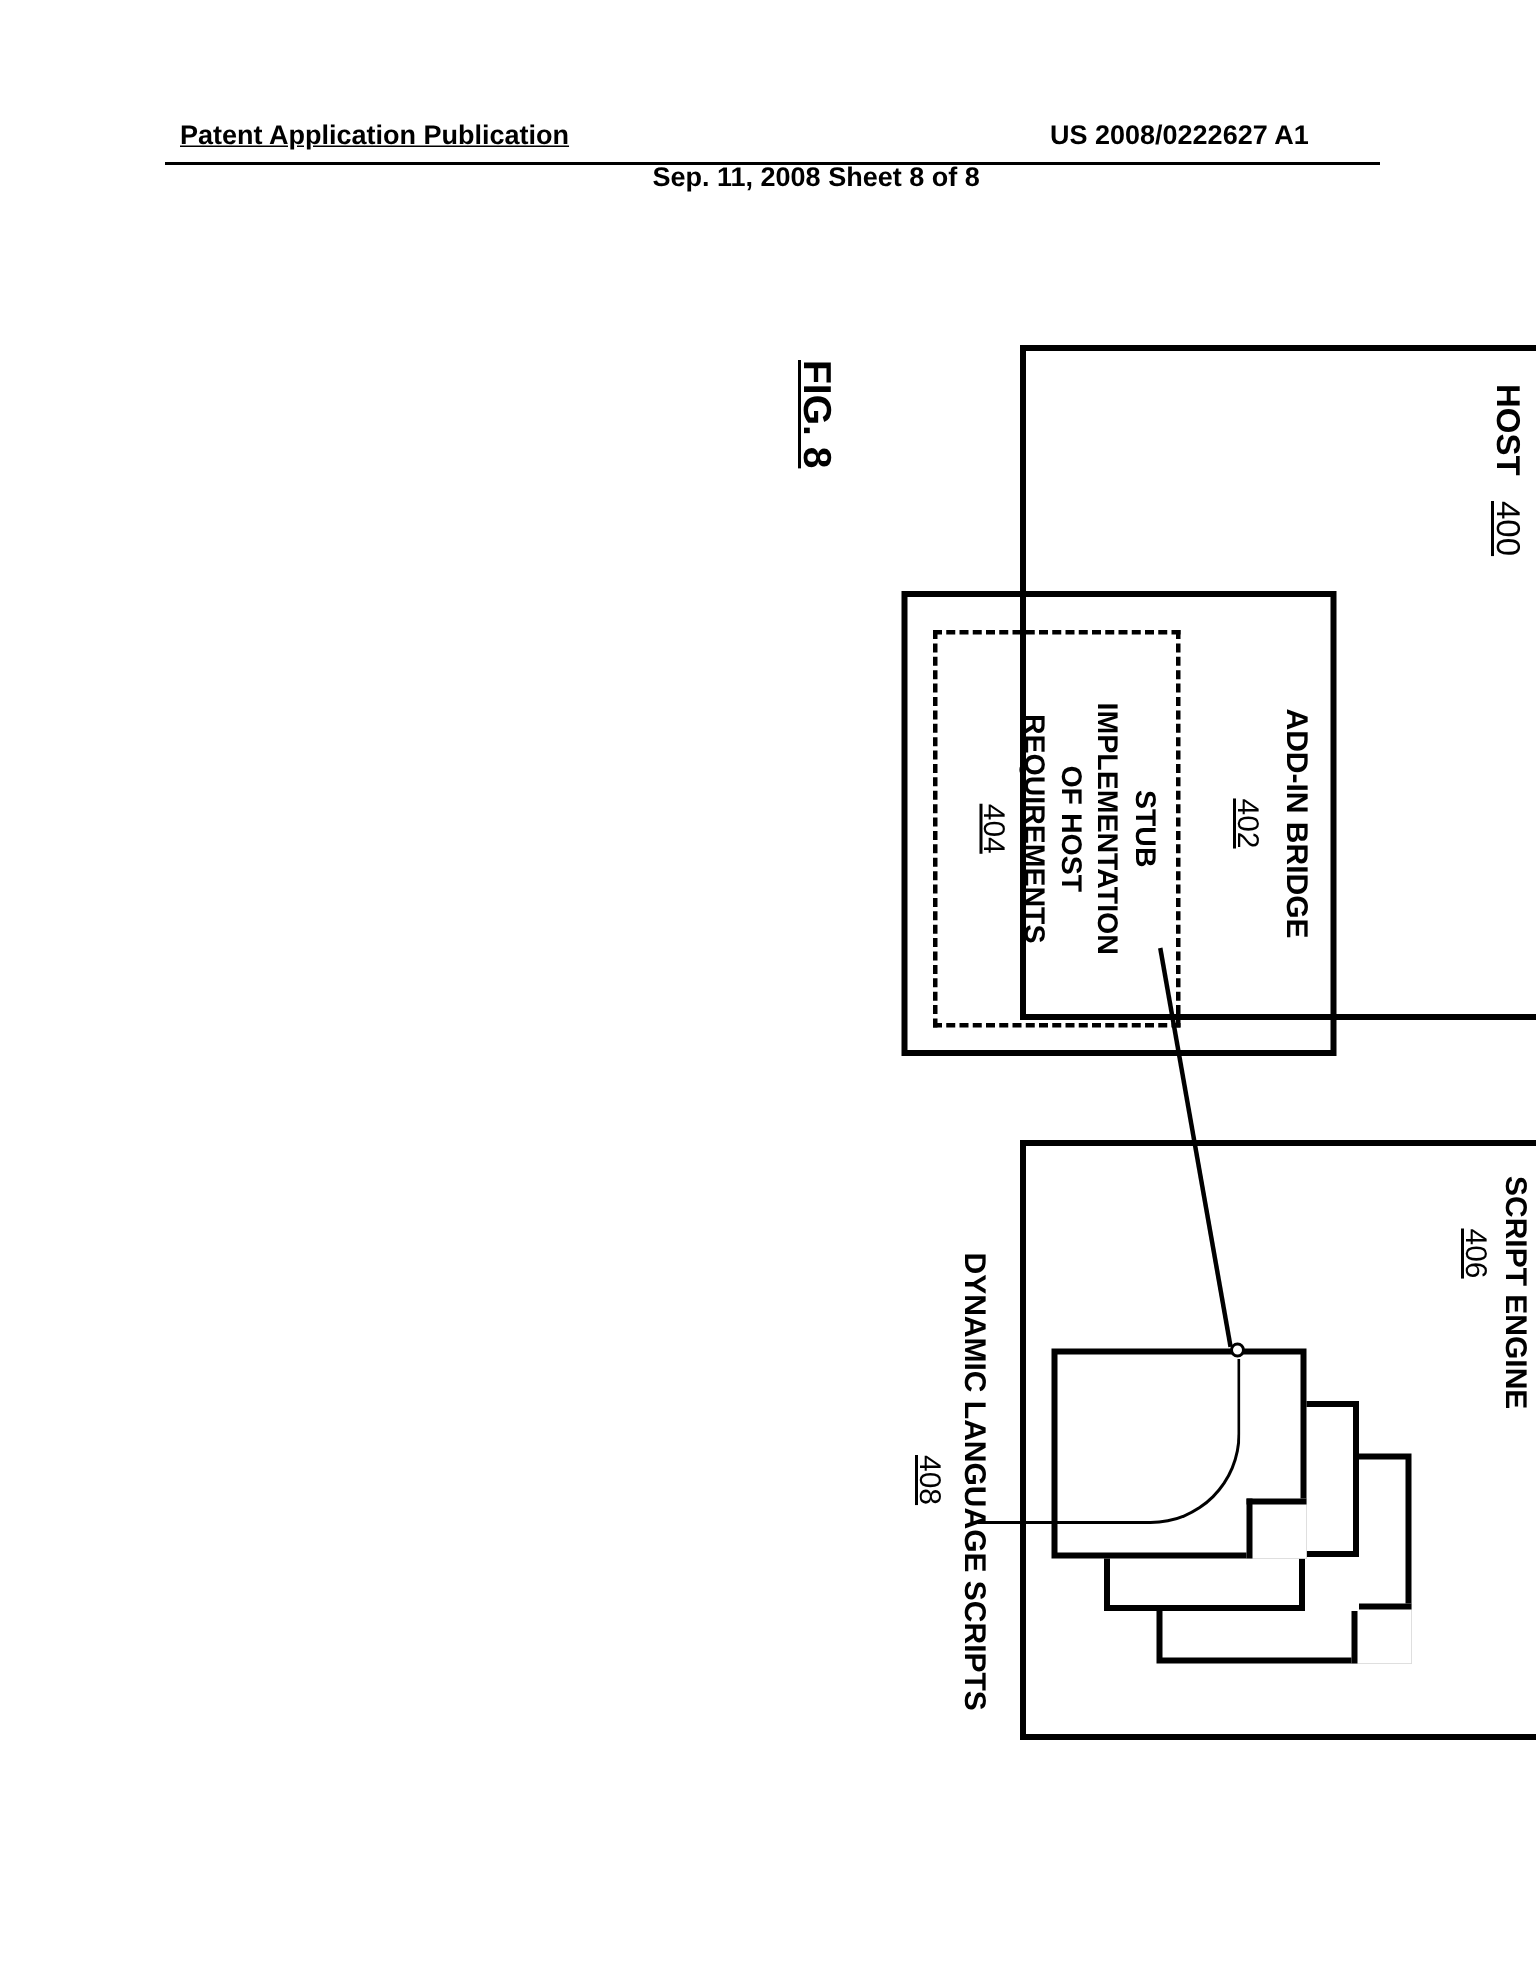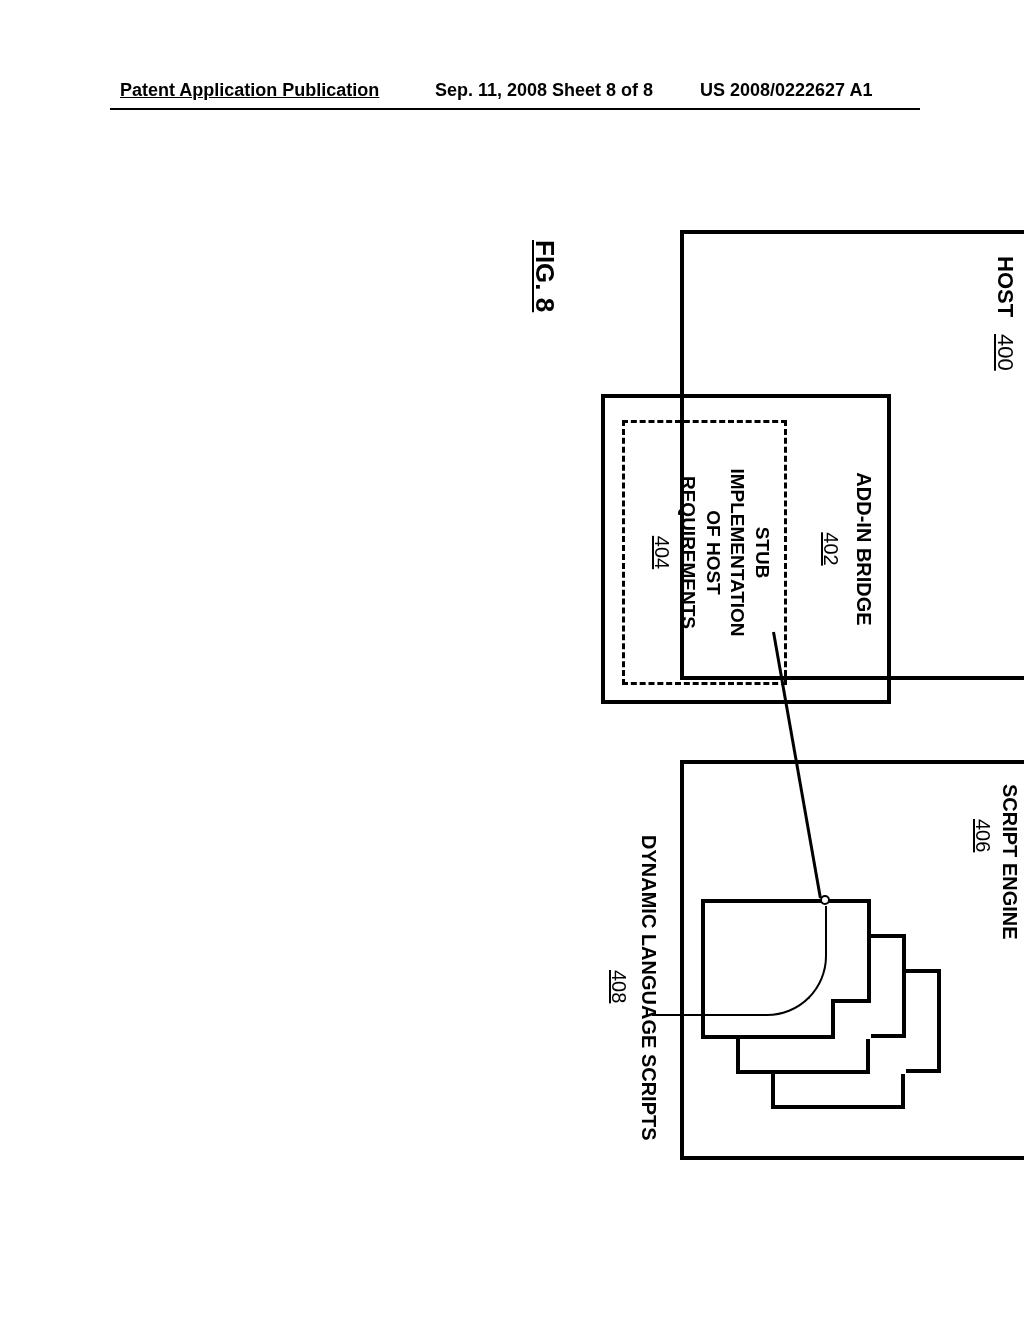--- a/index.html
+++ b/index.html
@@ -11,21 +11,21 @@
       position: relative;
     }
     .header {
       position: absolute;
       top: 80px;
       width: 100%;
       font-size: 18px;
       font-weight: bold;
     }
     .header-left { position: absolute; left: 120px; text-decoration: underline; }
-    .header-center { position: absolute; left: 435px; }
+    .header-center { position: absolute; left: 435px; margin-top: 28px; }
     .header-right { position: absolute; left: 700px; }
     .top-rule {
       position: absolute;
       top: 108px;
       left: 110px;
       width: 810px;
       height: 2px;
       background: black;
     }
     .diagram-area {

